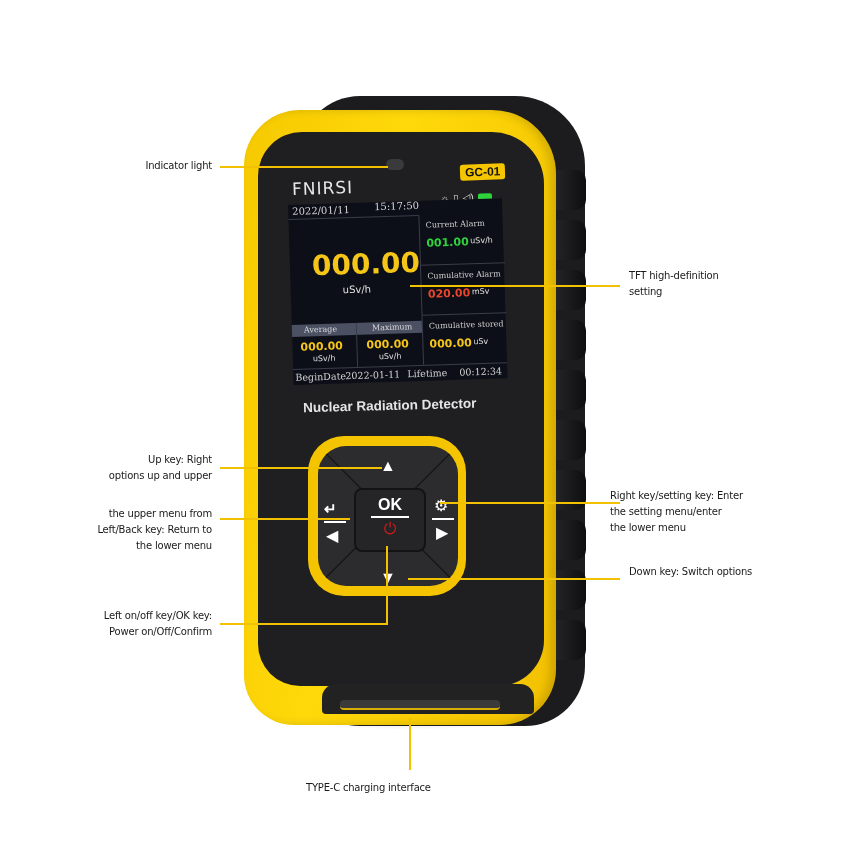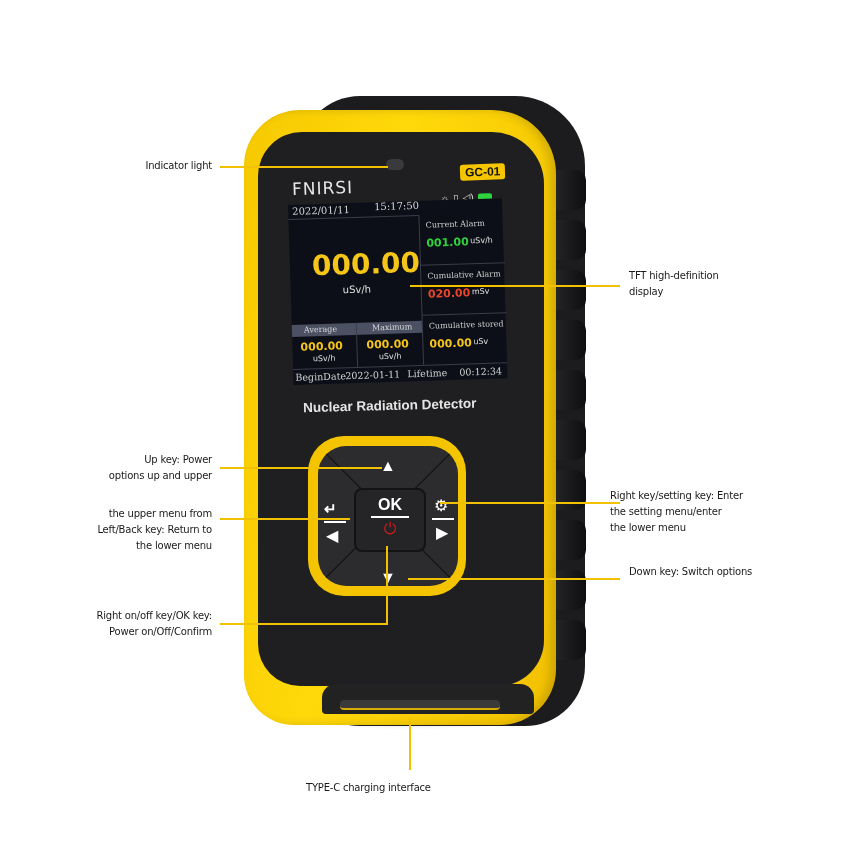--- a/index.html
+++ b/index.html
@@ -167,33 +167,33 @@
 <div class="line" style="left:408px;top:578px;width:212px;height:2px"></div>
 <div class="line" style="left:220px;top:623px;width:168px;height:2px"></div>
 <div class="line" style="left:386px;top:546px;width:2px;height:79px"></div>
 <div class="line" style="left:409px;top:718px;width:2px;height:52px"></div>
 
 <div class="label right" style="left:60px;top:158px;width:152px">
   <div>Indicator light</div>
 </div>
 <div class="label" style="left:629px;top:268px">
   <div>TFT high-definition</div>
-  <div>display</div>
+  <div>setting</div>
 </div>
 <div class="label right" style="left:0;top:452px;width:212px">
-  <div>Up key: Power</div>
+  <div>Up key: Right</div>
   <div>options up and upper</div>
 </div>
 <div class="label right" style="left:0;top:506px;width:212px">
   <div>the upper menu from</div>
   <div>Left/Back key: Return to</div>
   <div>the lower menu</div>
 </div>
 <div class="label right" style="left:0;top:608px;width:212px">
-  <div>Right on/off key/OK key:</div>
+  <div>Left on/off key/OK key:</div>
   <div>Power on/Off/Confirm</div>
 </div>
 <div class="label" style="left:610px;top:488px">
   <div>Right key/setting key: Enter</div>
   <div>the setting menu/enter</div>
   <div>the lower menu</div>
 </div>
 <div class="label" style="left:629px;top:564px">
   <div>Down key: Switch options</div>
 </div>

